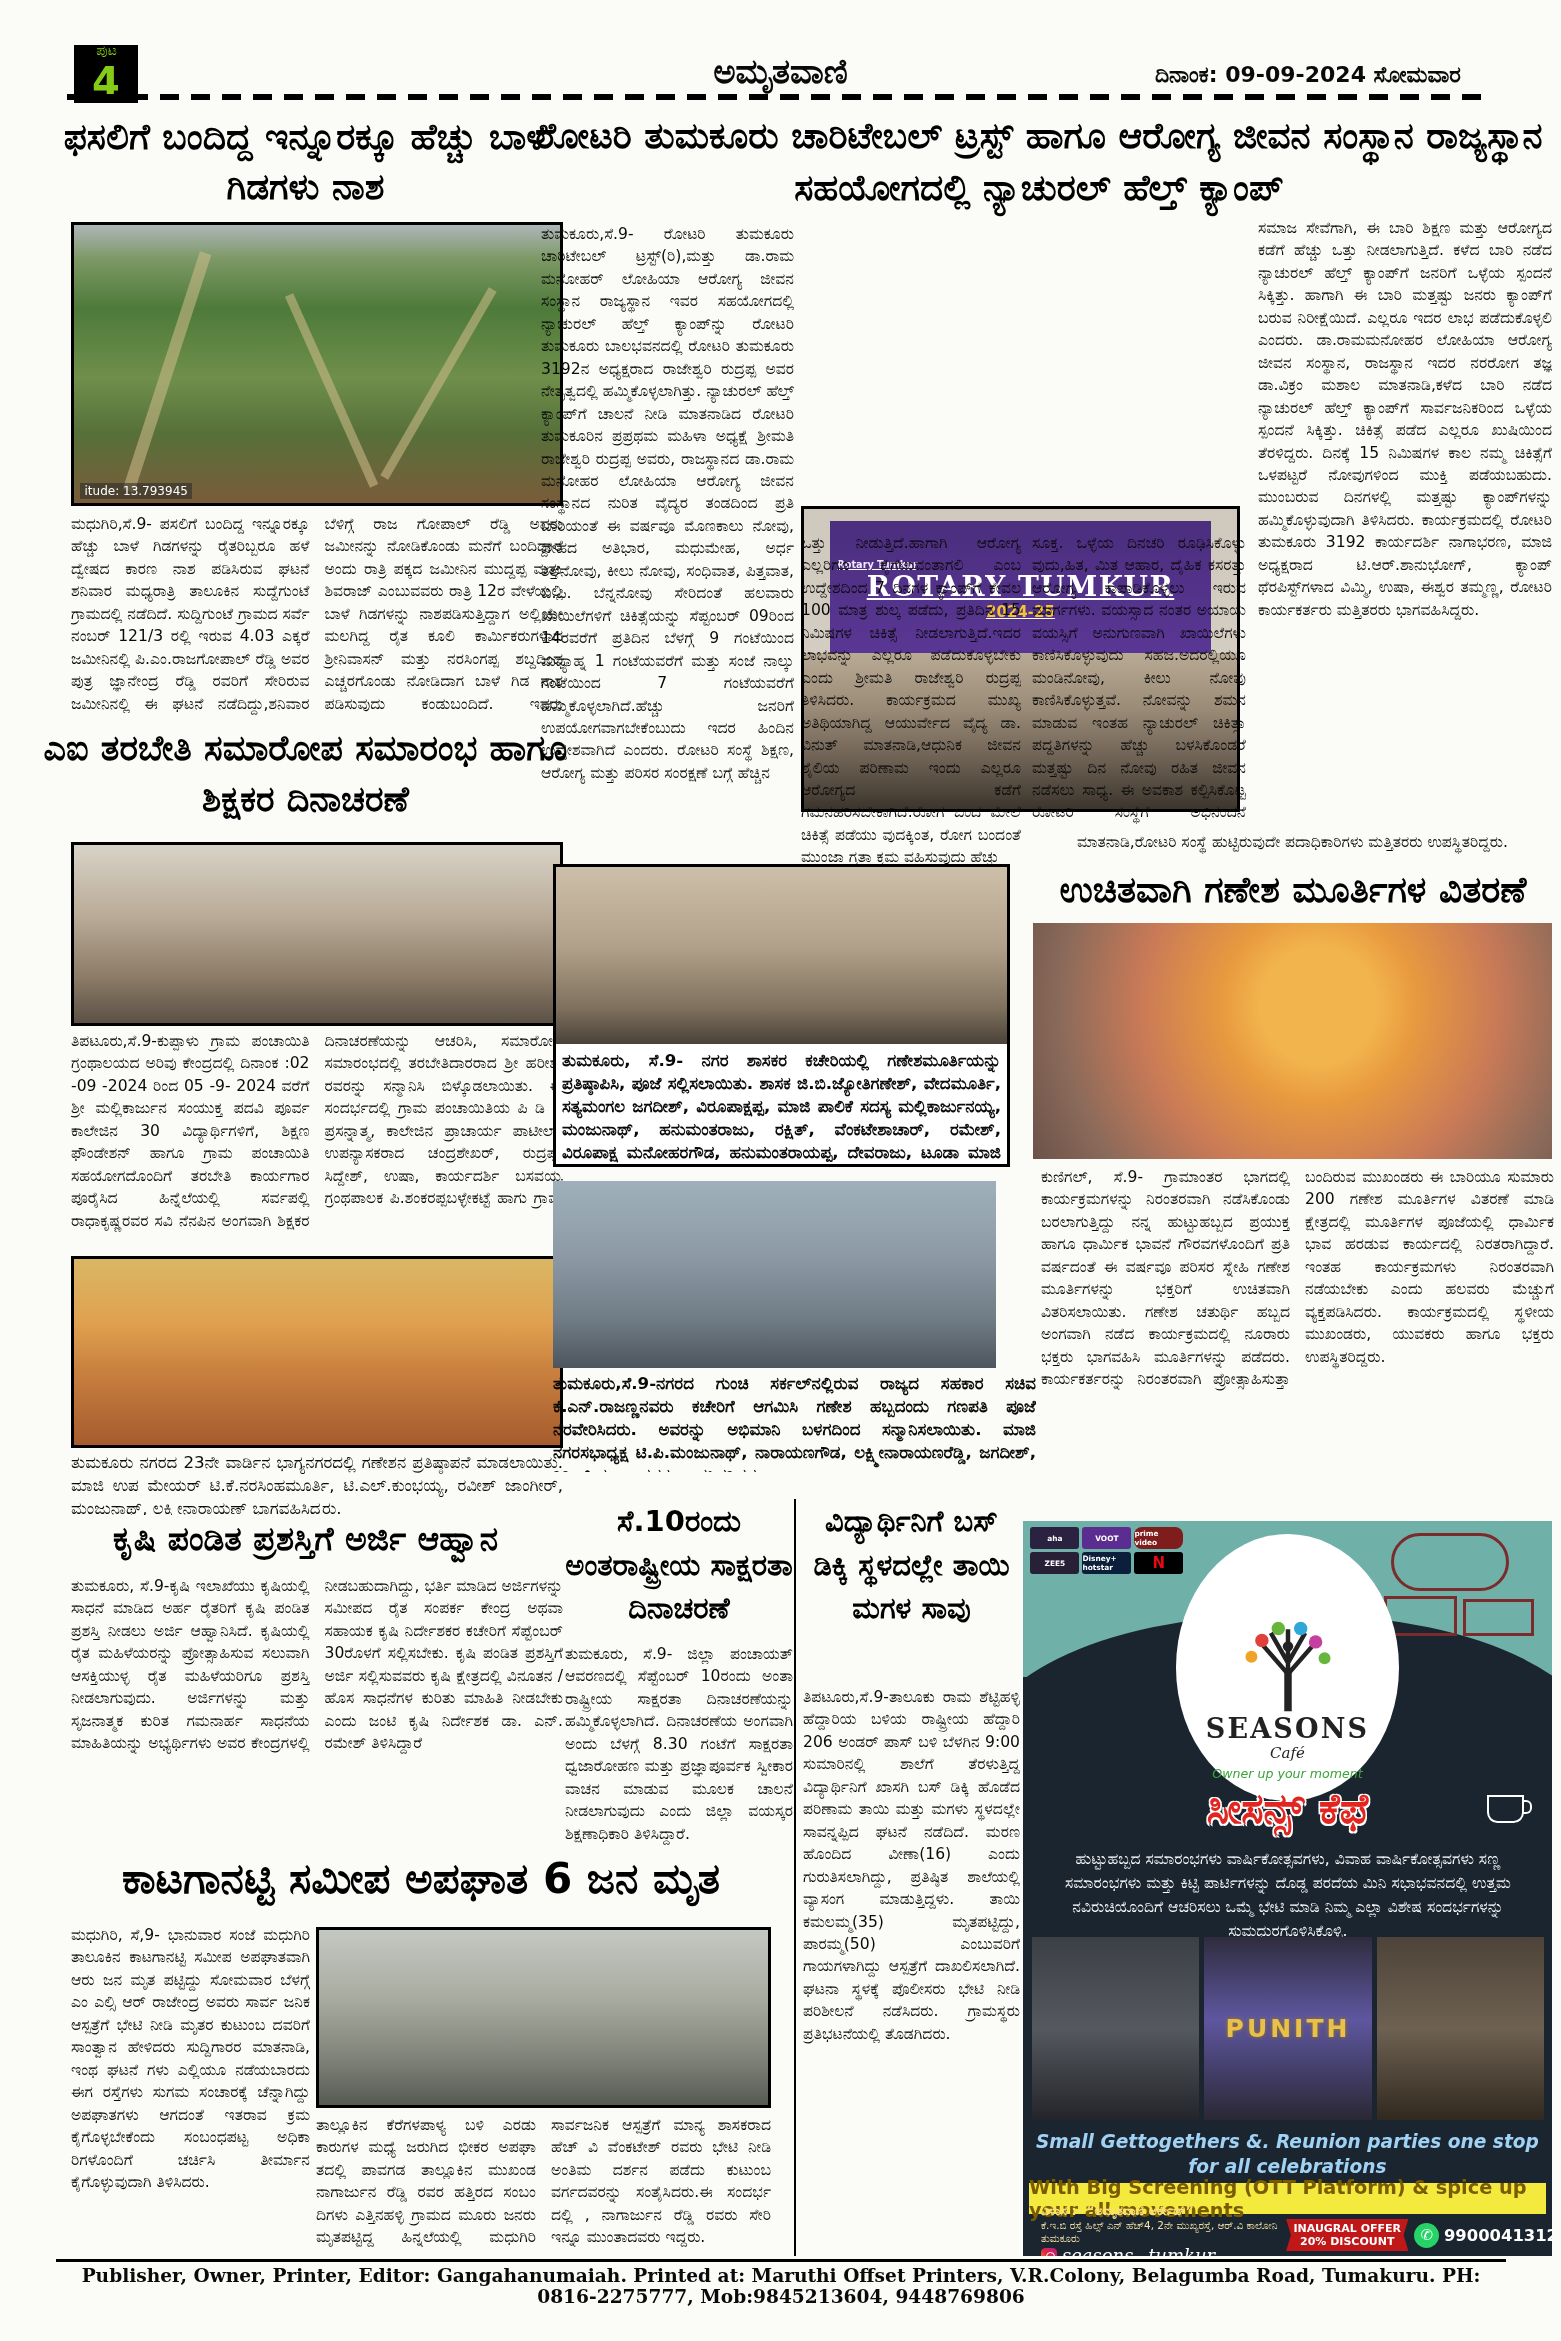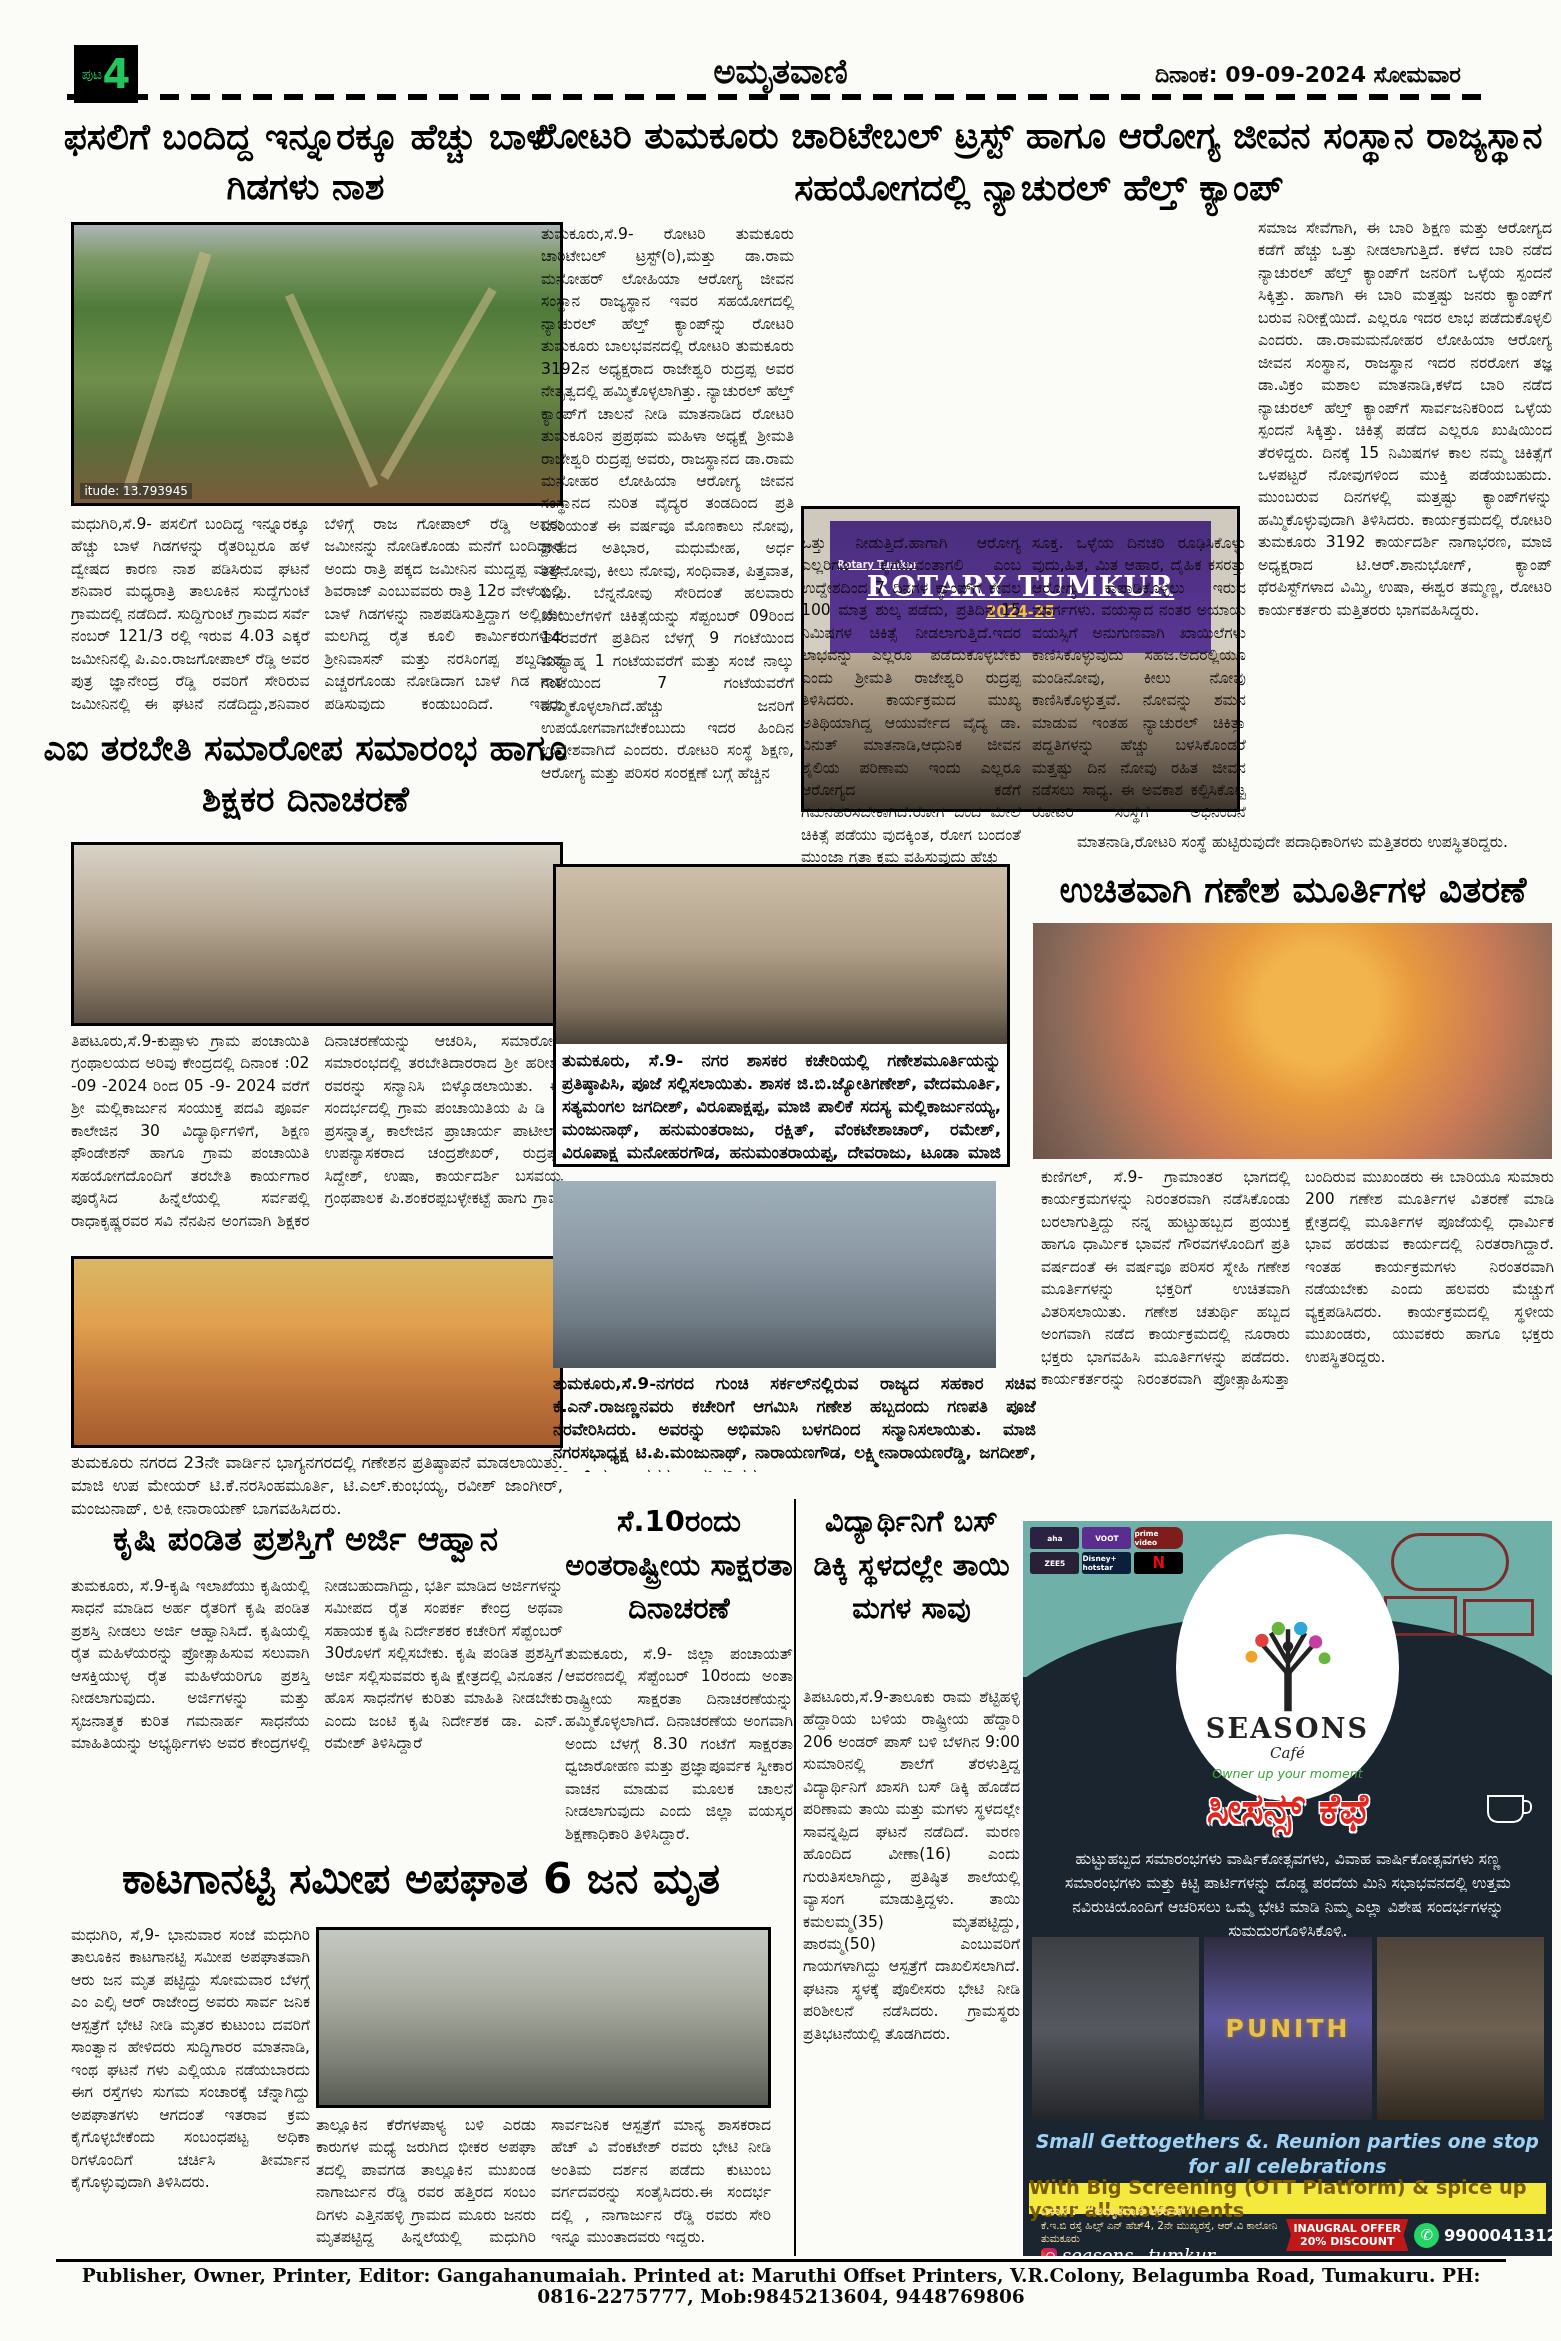--- a/index.html
+++ b/index.html
@@ -5,21 +5,21 @@
   html,body{margin:0;padding:0;background:#e8e8e4;}
   .page{position:relative;width:1561px;height:2342px;background:#fbfbf8;color:#0a0a0a;
         font-family:"DejaVu Sans",sans-serif;overflow:hidden;}
   .abs{position:absolute;box-sizing:border-box;}
   .hl{font-weight:800;text-align:center;color:#000;}
   .txt{font-size:15.6px;line-height:1.44;text-align:justify;overflow:hidden;}
   .cols2{column-count:2;column-gap:15px;}
   .cap{font-size:16.7px;line-height:1.38;text-align:justify;overflow:hidden;}
   .photo{border:3px solid #000;overflow:hidden;}
   
-  .pgbox{background:#000;color:#22c55e;display:flex;align-items:center;justify-content:center;gap:1.5px;}
+  .pgbox{background:#000;color:#84cc16;display:flex;align-items:center;justify-content:center;gap:1.5px;flex-direction:column;}
   .pgbox .pl{width:19.3px;font-size:14px;line-height:1.05;word-break:break-all;text-align:center;}
   .pgbox .pn{font-size:40px;font-weight:800;}
   .dash{background:repeating-linear-gradient(90deg,#000 0 19.3px,transparent 19.3px 31px);}
   
   .ph-banana{background:linear-gradient(180deg,#aeb6b9 0%,#7d9966 12%,#4e7a3a 30%,#6f8f4b 55%,#57703a 75%,#7a5c3a 100%);position:relative;}
   .ph-banana .streak{position:absolute;background:rgba(210,190,140,.55);transform:rotate(18deg);}
   .ph-rotary{position:relative;background:linear-gradient(180deg,#cfc8bd 0%,#d9d2c6 100%);}
   .banner{position:absolute;left:6%;top:4%;width:88%;height:46%;background:linear-gradient(180deg,#4b2e7e,#5a3795);
           color:#fff;display:flex;flex-direction:column;align-items:center;justify-content:center;text-decoration:underline;}
   .banner .b1{font-size:9.7px;align-self:flex-start;margin-left:7.4px;font-weight:700;color:#f3e9ff;}

